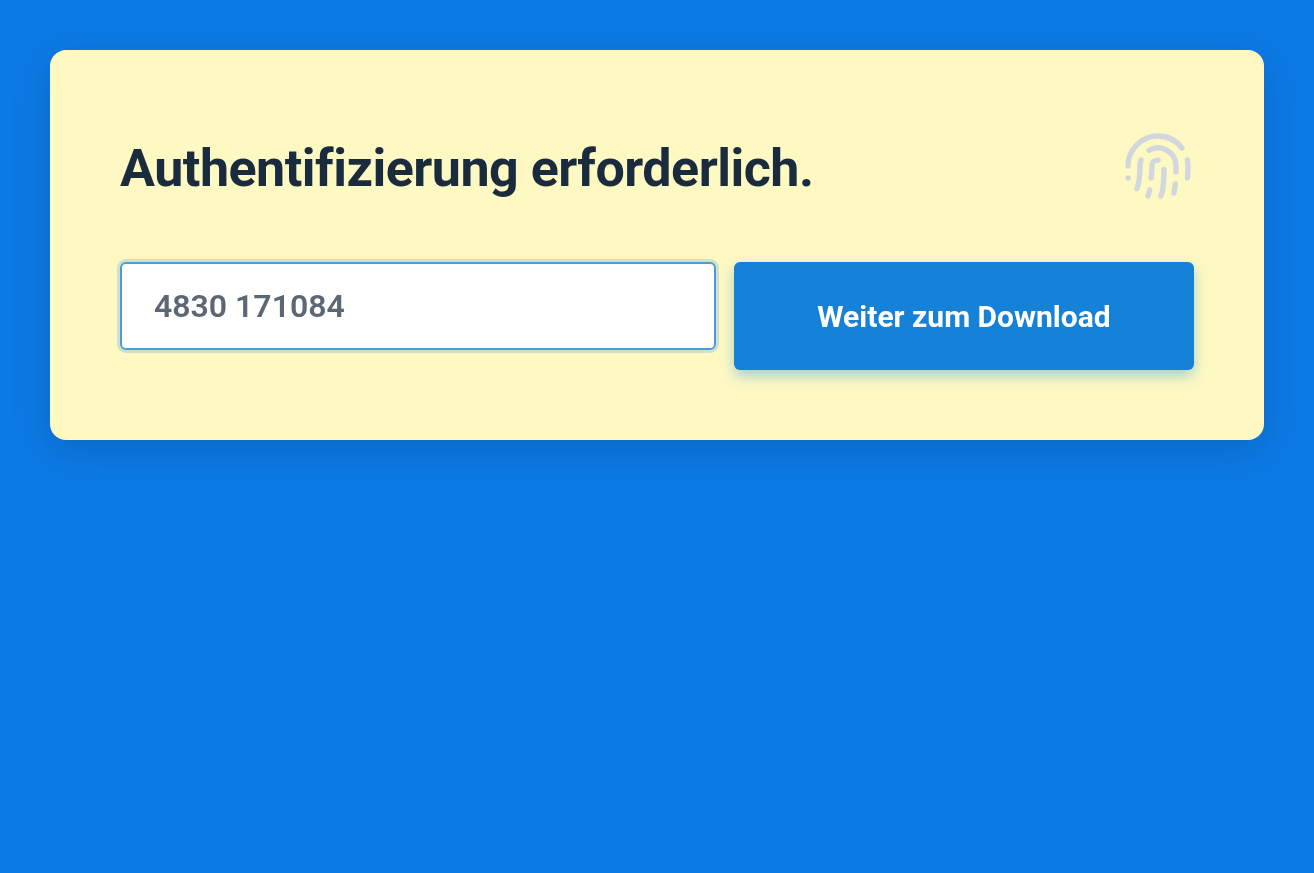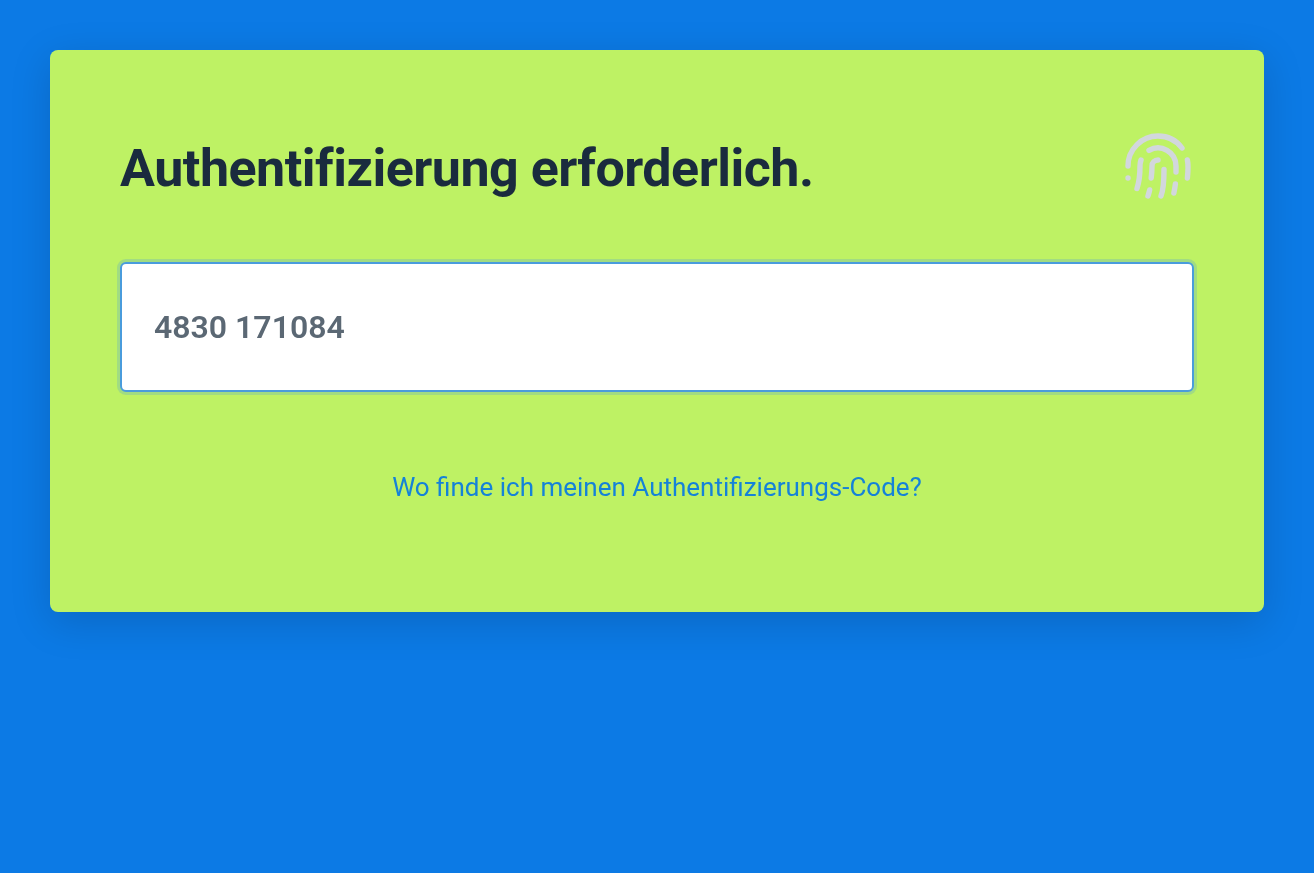--- a/index.html
+++ b/index.html
@@ -10,23 +10,23 @@
     
     body {
       font-family: -apple-system, BlinkMacSystemFont, "Segoe UI", Roboto, "Helvetica Neue", Arial, sans-serif;
       background-color: #0c7ae5;
       width: 1314px;
       height: 873px;
       padding: 50px;
     }
     
     .card {
-      background-color: #bef264;
-      border-radius: 8px;
-      padding: 90px 70px 110px 70px;
+      background-color: #fef9c3;
+      border-radius: 16px;
+      padding: 90px 70px 70px 70px;
       box-shadow: 0 10px 40px rgba(0, 0, 0, 0.15);
       position: relative;
     }
     
     .header-row {
       display: flex;
       justify-content: space-between;
       align-items: flex-start;
     }
     
@@ -56,21 +56,21 @@
     
     .form-row {
       display: flex;
       gap: 18px;
       margin-top: 60px;
     }
     
     .code-input {
       flex: 1;
       min-width: 0;
-      height: 130px;
+      height: 88px;
       border: 2px solid #4a9cdc;
       border-radius: 6px;
       padding: 0 32px;
       font-size: 32px;
       font-weight: 600;
       color: #5b6874;
       font-family: inherit;
       outline: none;
       box-shadow: 0 0 0 3px rgba(74, 156, 220, 0.25);
     }
@@ -120,17 +120,17 @@
       <path d="M14 13.12c0 2.38 0 6.38-1 8.88"></path>
       <path d="M2 16h.01"></path>
       <path d="M21.8 16c.2-2 .131-5.354 0-6"></path>
       <path d="M9 6.8a6 6 0 0 1 9 5.2v2"></path>
     </svg>
   </div>
 
 
   <div class="form-row">
     <input type="text" class="code-input" value="4830 171084" style="">
+    <button class="submit-button">Weiter zum Download</button>
   </div>
 
-  <a href="#" class="help-link">Wo finde ich meinen Authentifizierungs-Code?</a>
 
 </div>
 
 </body></html>

